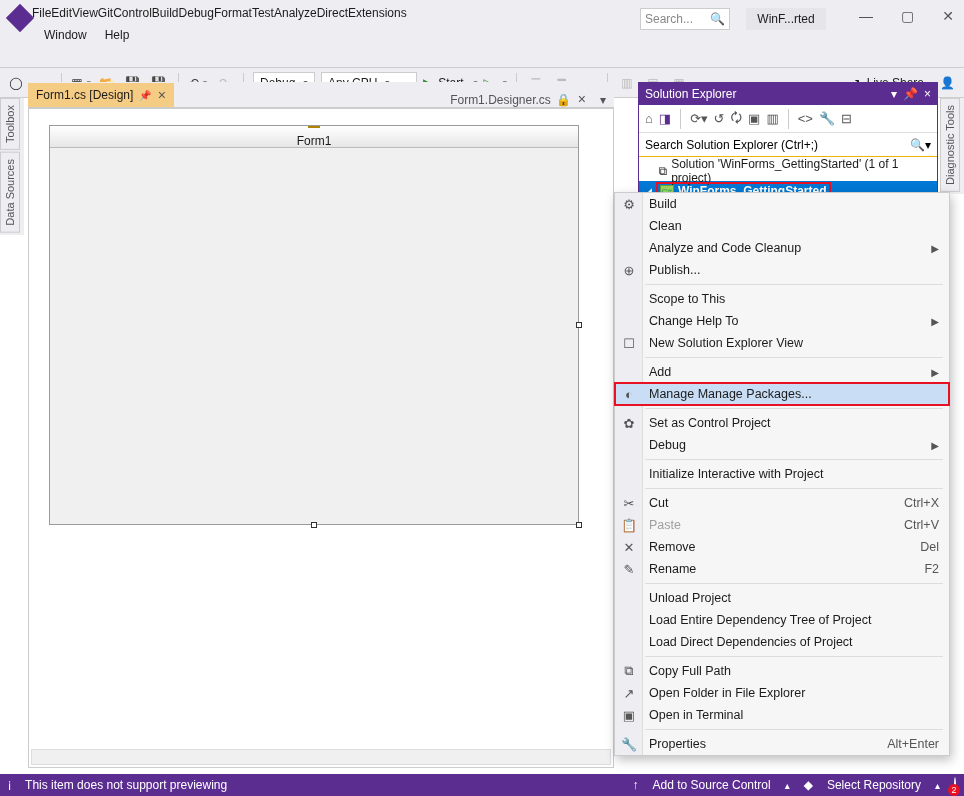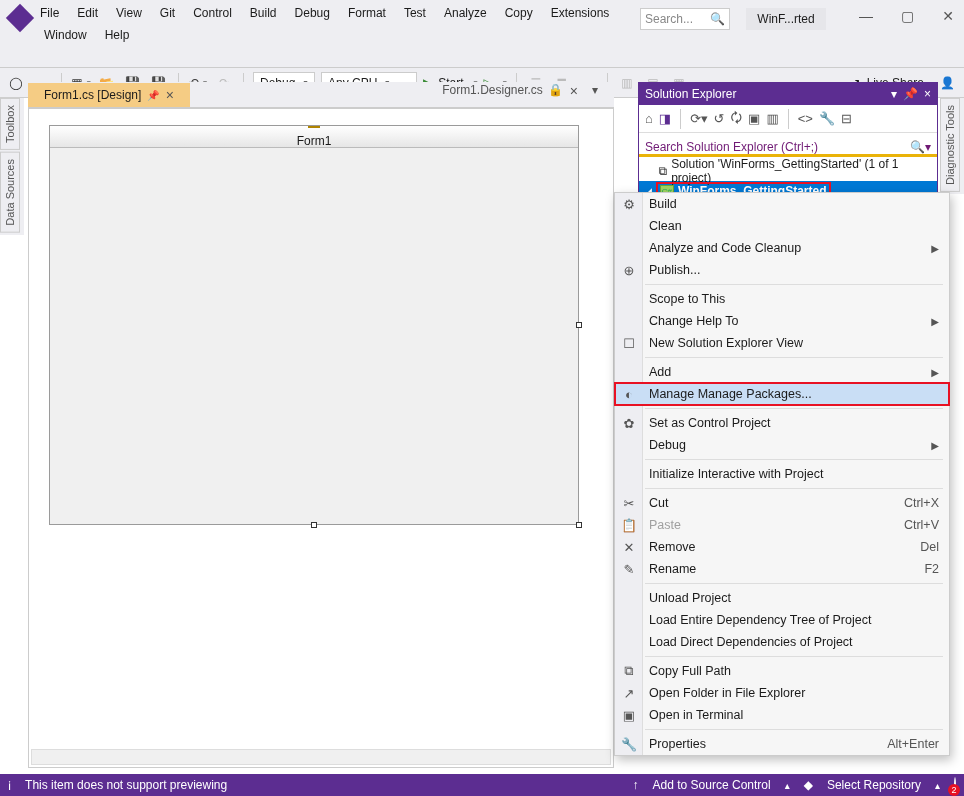--- a/index.html
+++ b/index.html
@@ -1,59 +1,59 @@
 <!DOCTYPE html>
 <html><head>
 <meta charset="utf-8">
 <style>
   * { box-sizing: border-box; font-family: "Segoe UI", Tahoma, sans-serif; }
   body { margin:0; width:964px; height:796px; background:#fff; overflow:hidden; font-size:12px; color:#1b1b1b; position:relative; }
   
   .titlebar { height:68px; background:#eeeef2; border-bottom:1px solid #ccc; position:relative; }
   .vs-logo { position:absolute; top:8px; left:10px; width:20px; height:20px; background:#5c2d91; transform:rotate(45deg); }
-  .menu { position:absolute; top:6px; left:40px; display:flex; gap:18px; }
+  .menu { position:absolute; top:6px; left:32px; display:flex; }
   .menu span, .menu2 span { cursor:default; }
   .menu2 { position:absolute; top:28px; left:44px; display:flex; gap:18px; }
   .searchbox { position:absolute; top:8px; left:640px; width:90px; height:22px; border:1px solid #ccc; background:#fff; display:flex; align-items:center; padding:0 4px; color:#888; }
   .soltitle { position:absolute; top:8px; left:746px; width:80px; height:22px; background:#e6e6ea; display:flex; align-items:center; justify-content:center; }
   .winbtns { position:absolute; top:8px; right:10px; display:flex; gap:28px; color:#555; font-size:14px; }
   
   .toolbar { height:30px; background:#eeeef2; border-bottom:1px solid #ccc; display:flex; align-items:center; padding:0 6px; gap:6px; font-size:12px; }
   .tbtn { width:20px; height:20px; display:flex; align-items:center; justify-content:center; color:#3a3a3a; }
   .tb-split { padding-left:4px; color:#888; font-size:8px; }
   .tb-combo { height:22px; border:1px solid #ccc; background:#fff; display:flex; align-items:center; padding:0 6px; gap:8px; }
   .tb-combo .arrow { font-size:8px; color:#666;}
   .play { color:#388a34; font-size:12px; }
   .sep { width:1px; height:20px; background:#ccc; margin:0 3px; }
   .liveshare { margin-left:auto; display:flex; align-items:center; gap:6px; padding-right:8px; }
   
   .leftstrip { position:absolute; top:98px; left:0; width:24px; background:#eeeef2; }
   .vtab { writing-mode:vertical-rl; transform:rotate(180deg); padding:6px 3px; font-size:11px; color:#555; border:1px solid #ccc; margin-bottom:2px; background:#eeeef2; }
   
   .doc-tabs { position:absolute; top:82px; left:28px; right:350px; height:26px; background:#eeeef2; display:flex; align-items:flex-end; border-bottom:1px solid #ccc;}
-  .doc-tab { height:24px; background:#f5cc84; padding:0 16px; display:flex; align-items:center; gap:6px; font-size:12px; }
-  .doc-tab.inactive { background:transparent; margin-left:auto; color:#555; display:flex; align-items:flex-start; }
+  .doc-tab { height:24px; background:#f5cc84; padding:0 8px; display:flex; align-items:center; gap:6px; font-size:12px; }
+  .doc-tab.inactive { background:transparent; margin-left:auto; color:#555; display:flex; align-items:flex-end; }
   .pin { font-size:10px; }
   .closex { font-size:14px; color:#555; }
   
   .designer { position:absolute; top:108px; left:28px; right:350px; bottom:28px; background:#fff; border:1px solid #ccc; overflow:hidden;}
   .form-frame { position:absolute; top:16px; left:20px; width:530px; height:400px; border:1px solid #9a9a9a; background:#f0f0f0; }
   .form-title { height:22px; background:linear-gradient(#fff,#e6e6e6); border-bottom:1px solid #bbb; display:flex; align-items:center; padding:0 6px; gap:6px;flex-direction:column; }
   .form-icon { width:12px; height:12px; background:#f5cc84; border:1px solid #b08400;}
   .form-body { position:absolute; top:22px; left:0; right:0; bottom:0; background:#f0f0f0; }
   .handle { position:absolute; width:6px; height:6px; background:#fff; border:1px solid #333; }
   .scroll-h { position:absolute; bottom:2px; left:2px; right:2px; height:16px; background:#f0f0f0; border:1px solid #ddd;}
   
   .rightstrip { position:absolute; top:98px; right:0; width:24px; background:#eeeef2; }
   
   .solex { position:absolute; top:82px; right:26px; width:300px; border:1px solid #5c2d91; background:#fff; }
   .solex-title { height:22px; background:#5c2d91; color:#fff; display:flex; align-items:center; padding:0 6px; font-size:12px;}
   .solex-title .right { margin-left:auto; display:flex; gap:6px; }
   .solex-toolbar { height:28px; border-bottom:1px solid #ddd; display:flex; align-items:center; gap:6px; padding:0 6px; font-size:13px; color:#555;}
-  .solex-search { height:24px; border-bottom:3px solid #eab308; display:flex; align-items:flex-end; padding:0 6px; color:#701a75;}
+  .solex-search { height:24px; border-bottom:1px solid #eab308; display:flex; align-items:center; padding:0 6px; color:#000000;}
   .solex-search .mag { margin-left:auto; }
   .tree { padding:4px 0; font-size:12px; }
   .tree-row { display:flex; align-items:center; height:20px; padding:0 6px; gap:4px;}
   .tree-row.sel { background:#0078d4; color:#fff; }
   .proj-icon { width:14px; height:12px; background:#9ed361; border:1px solid #6aa636; font-size:8px; color:#2a5; display:flex; align-items:center; justify-content:center;}
   .highlight-box { border:2px solid #e81123; padding:0 2px;}
   
   .ctx { position:absolute; top:192px; left:614px; width:336px; background:#f6f6f6; border:1px solid #ccc; box-shadow:2px 4px 10px rgba(0,0,0,0.25); font-size:12.5px; }
   .ctx-iconcol { position:absolute; top:0; bottom:0; left:0; width:28px; background:#eeeef2; border-right:1px solid #ddd;}
   .ctx-item { position:relative; height:22px; display:flex; align-items:center; padding-left:34px; padding-right:10px;}
@@ -79,21 +79,21 @@
       <span>File</span>
       <span>Edit</span>
       <span>View</span>
       <span>Git</span>
       <span>Control</span>
       <span>Build</span>
       <span>Debug</span>
       <span>Format</span>
       <span>Test</span>
       <span>Analyze</span>
-      <span>Copy</span>
+      <span>Direct</span>
       <span>Extensions</span>
     </div>
   <div class="menu2" id="menu2">
       <span>Window</span>
       <span>Help</span>
     </div>
   <div class="searchbox">
     <span>Search...</span>
     <span style="margin-left:auto">🔍</span>
   </div>

